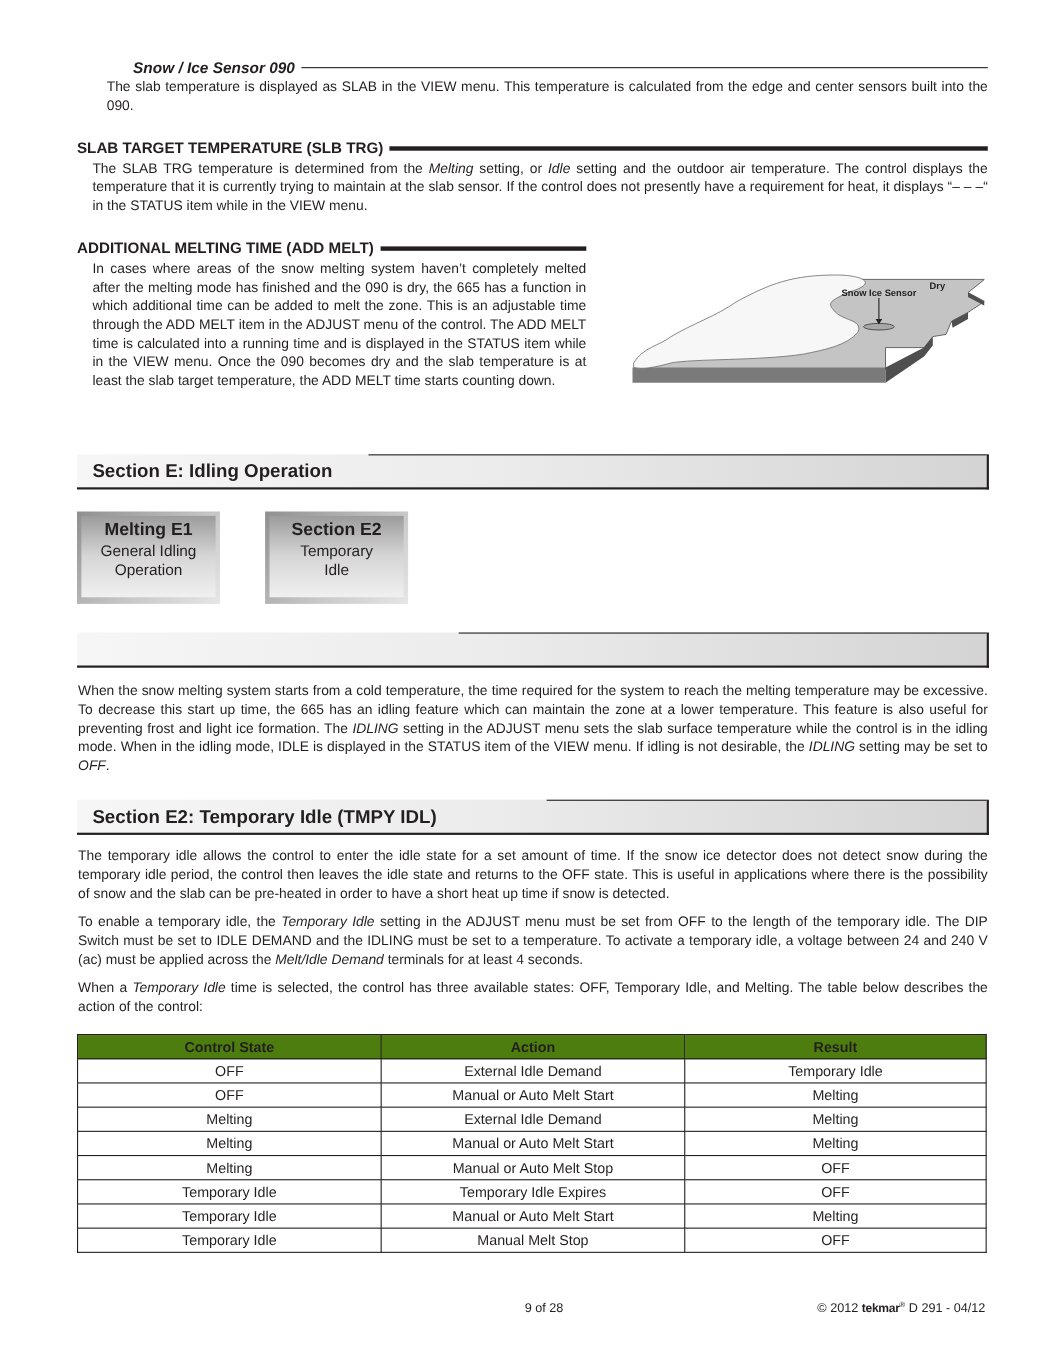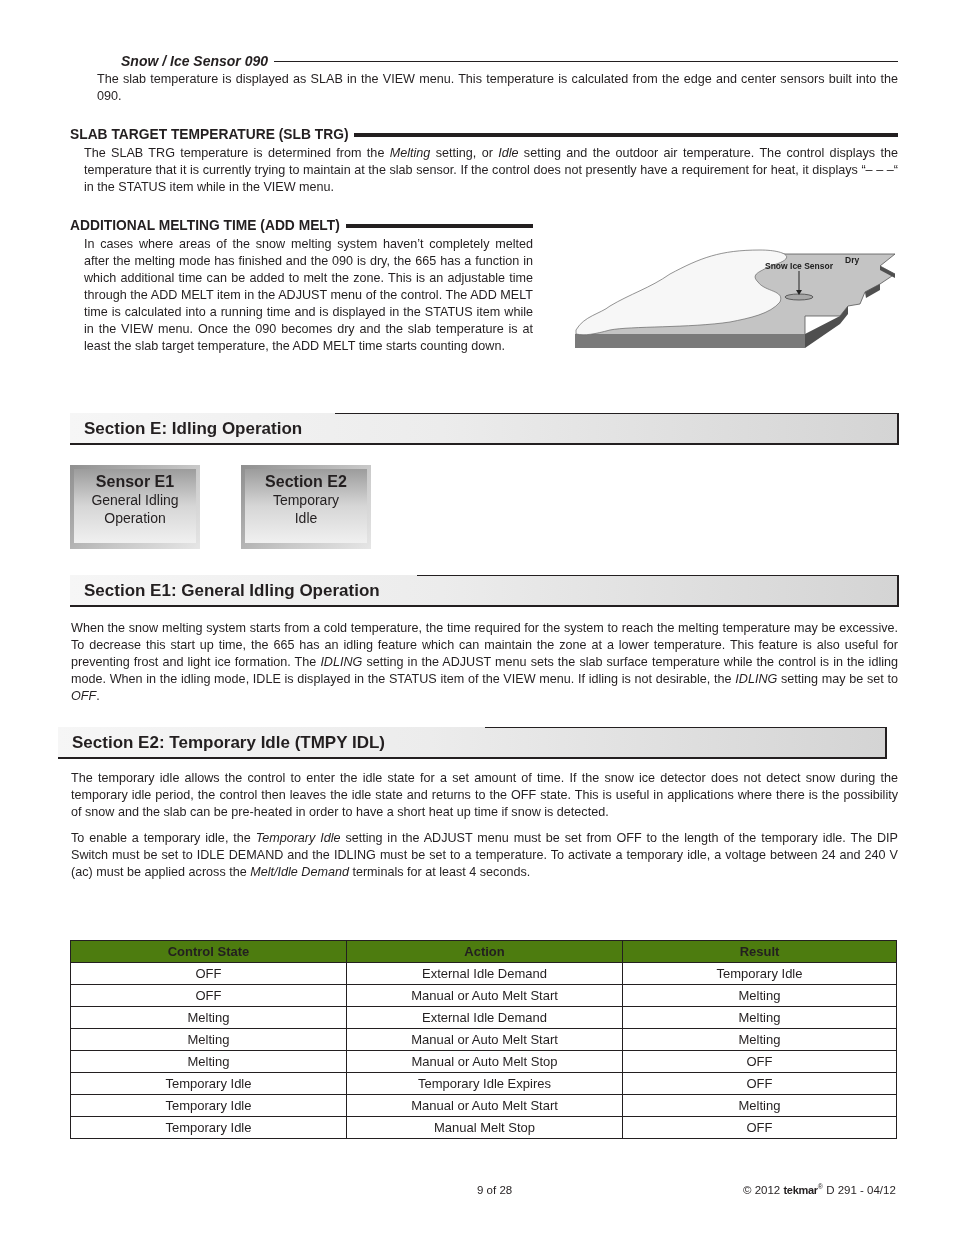--- a/index.html
+++ b/index.html
@@ -83,50 +83,50 @@
   <text x="275" y="19" font-family="Liberation Sans, sans-serif" font-size="8.5" font-weight="bold" fill="#222">Dry</text>
 </svg>
 
 <div class="abs banner" style="left:70px; top:413px; width:829px;">
   <div class="topline" style="width:562px;"></div>
   <div class="title">Section E: Idling Operation</div>
 </div>
 
 <div class="abs secbox" style="left:70px; top:465px;">
   <div class="inner">
-    <div class="t1">Sensor E1</div>
+    <div class="t1">Melting E1</div>
     <div class="t2">General Idling</div>
     <div class="t2">Operation</div>
   </div>
 </div>
 <div class="abs secbox" style="left:241px; top:465px;">
   <div class="inner">
     <div class="t1">Section E2</div>
     <div class="t2">Temporary</div>
     <div class="t2">Idle</div>
   </div>
 </div>
 
 <div class="abs banner" style="left:70px; top:575px; width:829px;">
   <div class="topline" style="width:480px;"></div>
-  <div class="title">Section E1: General Idling Operation</div>
 </div>
 
 <div class="abs para" style="left:71px; top:620px; width:827px;">
   <span>When the snow melting system starts from a cold temperature, the time required for the system to reach the melting temperature may be excessive. To decrease this start up time, the 665 has an idling feature which can maintain the zone at a lower temperature. This feature is also useful for preventing frost and light ice formation. The </span><i>IDLING</i><span> setting in the ADJUST menu sets the slab surface temperature while the control is in the idling mode. When in the idling mode, IDLE is displayed in the STATUS item of the VIEW menu. If idling is not desirable, the </span><i>IDLING</i><span> setting may be set to </span><i>OFF</i><span>.</span>
 </div>
 
-<div class="abs banner" style="left:58px; top:727px; width:829px;">
+<div class="abs banner" style="left:70px; top:727px; width:829px;">
   <div class="topline" style="width:400px;"></div>
   <div class="title">Section E2: Temporary Idle (TMPY IDL)</div>
 </div>
 
 <div class="abs para" style="left:71px; top:770px; width:827px;">
   <p>The temporary idle allows the control to enter the idle state for a set amount of time. If the snow ice detector does not detect snow during the temporary idle period, the control then leaves the idle state and returns to the OFF state. This is useful in applications where there is the possibility of snow and the slab can be pre-heated in order to have a short heat up time if snow is detected.</p>
   <p><span>To enable a temporary idle, the </span><i>Temporary Idle</i><span> setting in the ADJUST menu must be set from OFF to the length of the temporary idle. The DIP Switch must be set to IDLE DEMAND and the IDLING must be set to a temperature. To activate a temporary idle, a voltage between 24 and 240 V (ac) must be applied across the </span><i>Melt/Idle Demand</i><span> terminals for at least 4 seconds.</span></p>
+  <p><span>When a </span><i>Temporary Idle</i><span> time is selected, the control has three available states: OFF, Temporary Idle, and Melting. The table below describes the action of the control:</span></p>
 </div>
 
 <table class="ctl abs" style="left:70px; top:940px;">
   <thead>
     <tr>
       <th style="width:275px;">Control State</th>
       <th style="width:275px;">Action</th>
       <th>Result</th>
     </tr>
   </thead>

